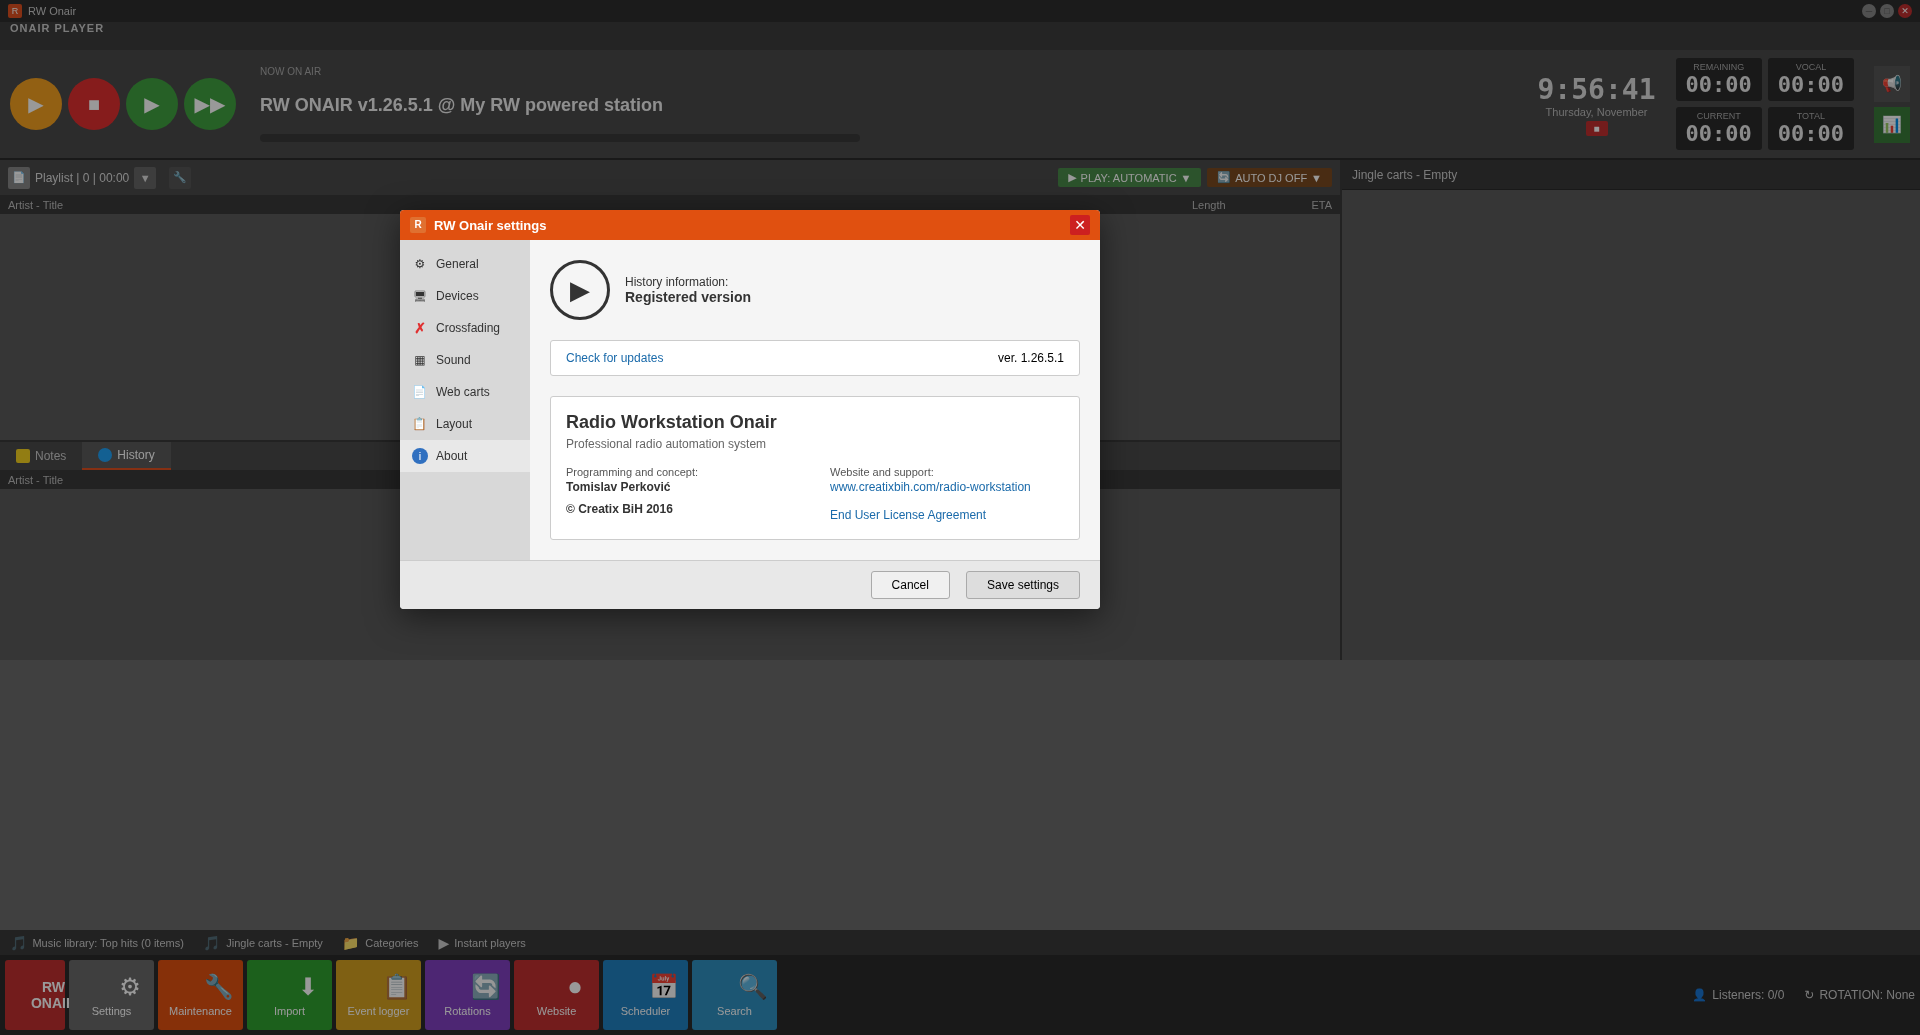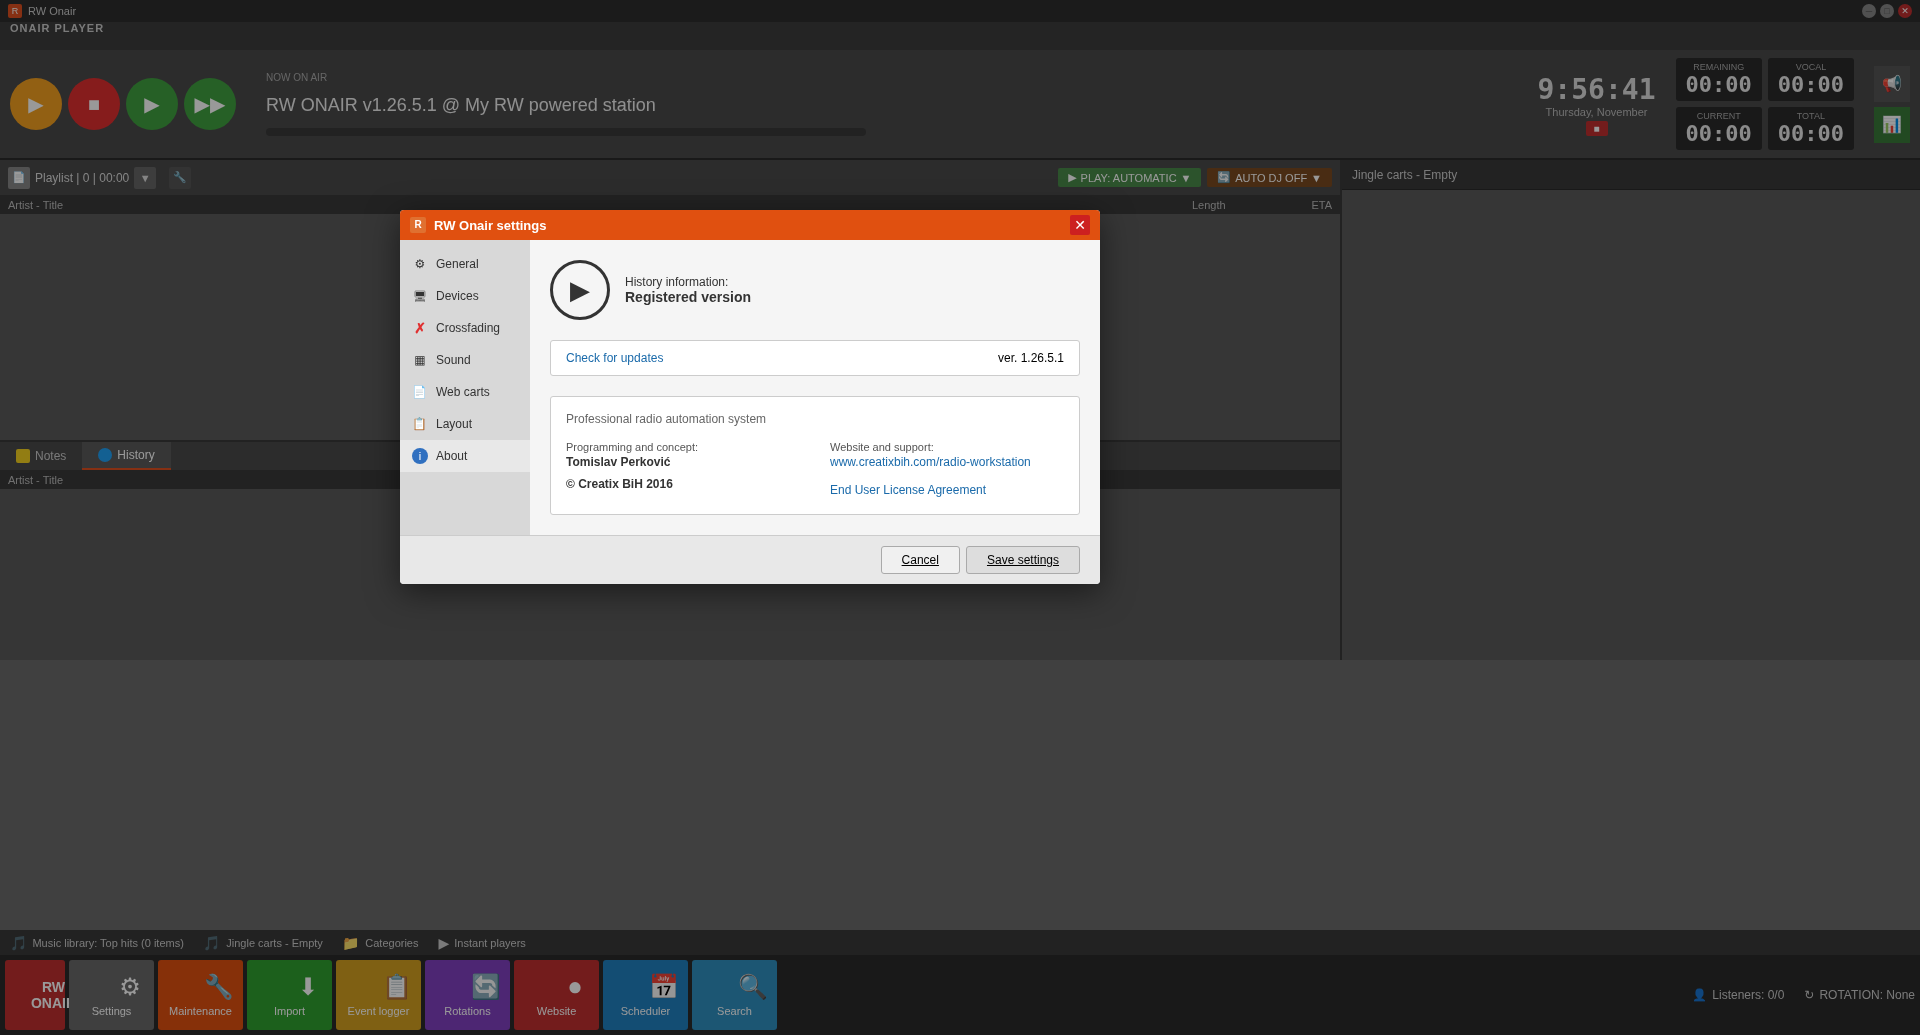--- a/index.html
+++ b/index.html
@@ -243,23 +243,22 @@
     .about-col { flex: 1; }
     .about-label { font-size: 11px; color: #555; margin-bottom: 2px; }
     .about-value { font-size: 12px; color: #333; font-weight: bold; margin-bottom: 8px; }
     .about-link { color: #1a6aaa; text-decoration: none; cursor: pointer; font-size: 12px; }
 
     .modal-footer {
       background: #e8e8e8;
       padding: 10px 20px;
       display: flex;
       justify-content: flex-end;
-      gap: 6px;
+      gap: 16px;
       border-top: 1px solid #ccc;
-      text-decoration: underline;
     }
     .footer-btn {
       padding: 6px 20px;
       border: 1px solid #aaa;
       background: #f0f0f0;
       cursor: pointer;
       font-size: 12px;
       border-radius: 3px;
     }
     .footer-btn.primary { background: #ddd; }
@@ -286,23 +285,23 @@
   <span>ONAIR PLAYER</span>
 </div>
 
 <div class="player-bar">
   <div class="player-controls">
     <button class="btn-round btn-play-main">▶</button>
     <button class="btn-round btn-stop">■</button>
     <button class="btn-round btn-next">▶</button>
     <button class="btn-round btn-skip">▶▶</button>
   </div>
-  <div style="display:flex;flex-direction:column;align-items:flex-start;gap:12px;margin-left:20px;">
+  <div style="display:flex;flex-direction:column;align-items:flex-start;gap:18px;margin-left:14px;">
     <span style="color:#aaa;font-size:10px;">NOW ON AIR</span>
-    <span style="color:#eee;font-size:18px;font-weight:normal;">RW ONAIR v1.26.5.1 @ My RW powered station</span>
+    <span style="color:#eee;font-size:18px;font-weight:bold;">RW ONAIR v1.26.5.1 @ My RW powered station</span>
     <div style="width:600px;height:8px;background:#3a3a3a;border-radius:4px;"></div>
   </div>
   <div style="margin-left:auto;display:flex;gap:20px;align-items:center;">
     <div class="date-time-block">
       <div class="clock">9:56:41</div>
       <div class="date-text">Thursday, November</div>
       <button style="background:#c03030;border:none;color:white;padding:2px 8px;cursor:pointer;margin-top:3px;border-radius:2px;font-size:10px;">■</button>
     </div>
     <div style="display:grid;grid-template-columns:1fr 1fr;gap:6px;">
       <div class="time-block">
@@ -504,20 +503,21 @@
             <div class="license-title">Registered version</div>
           </div>
         </div>
 
         <div class="update-box">
           <a class="update-link">Check for updates</a>
           <span>ver. 1.26.5.1</span>
         </div>
 
         <div class="about-app">
+          <div class="app-name">Radio Workstation Onair</div>
           <div class="app-sub">Professional radio automation system</div>
           <div class="about-grid">
             <div class="about-col">
               <div class="about-label">Programming and concept:</div>
               <div class="about-value">Tomislav Perković</div>
               <div class="about-value">© Creatix BiH 2016</div>
             </div>
             <div class="about-col">
               <div class="about-label">Website and support:</div>
               <a class="about-link">www.creatixbih.com/radio-workstation</a>

